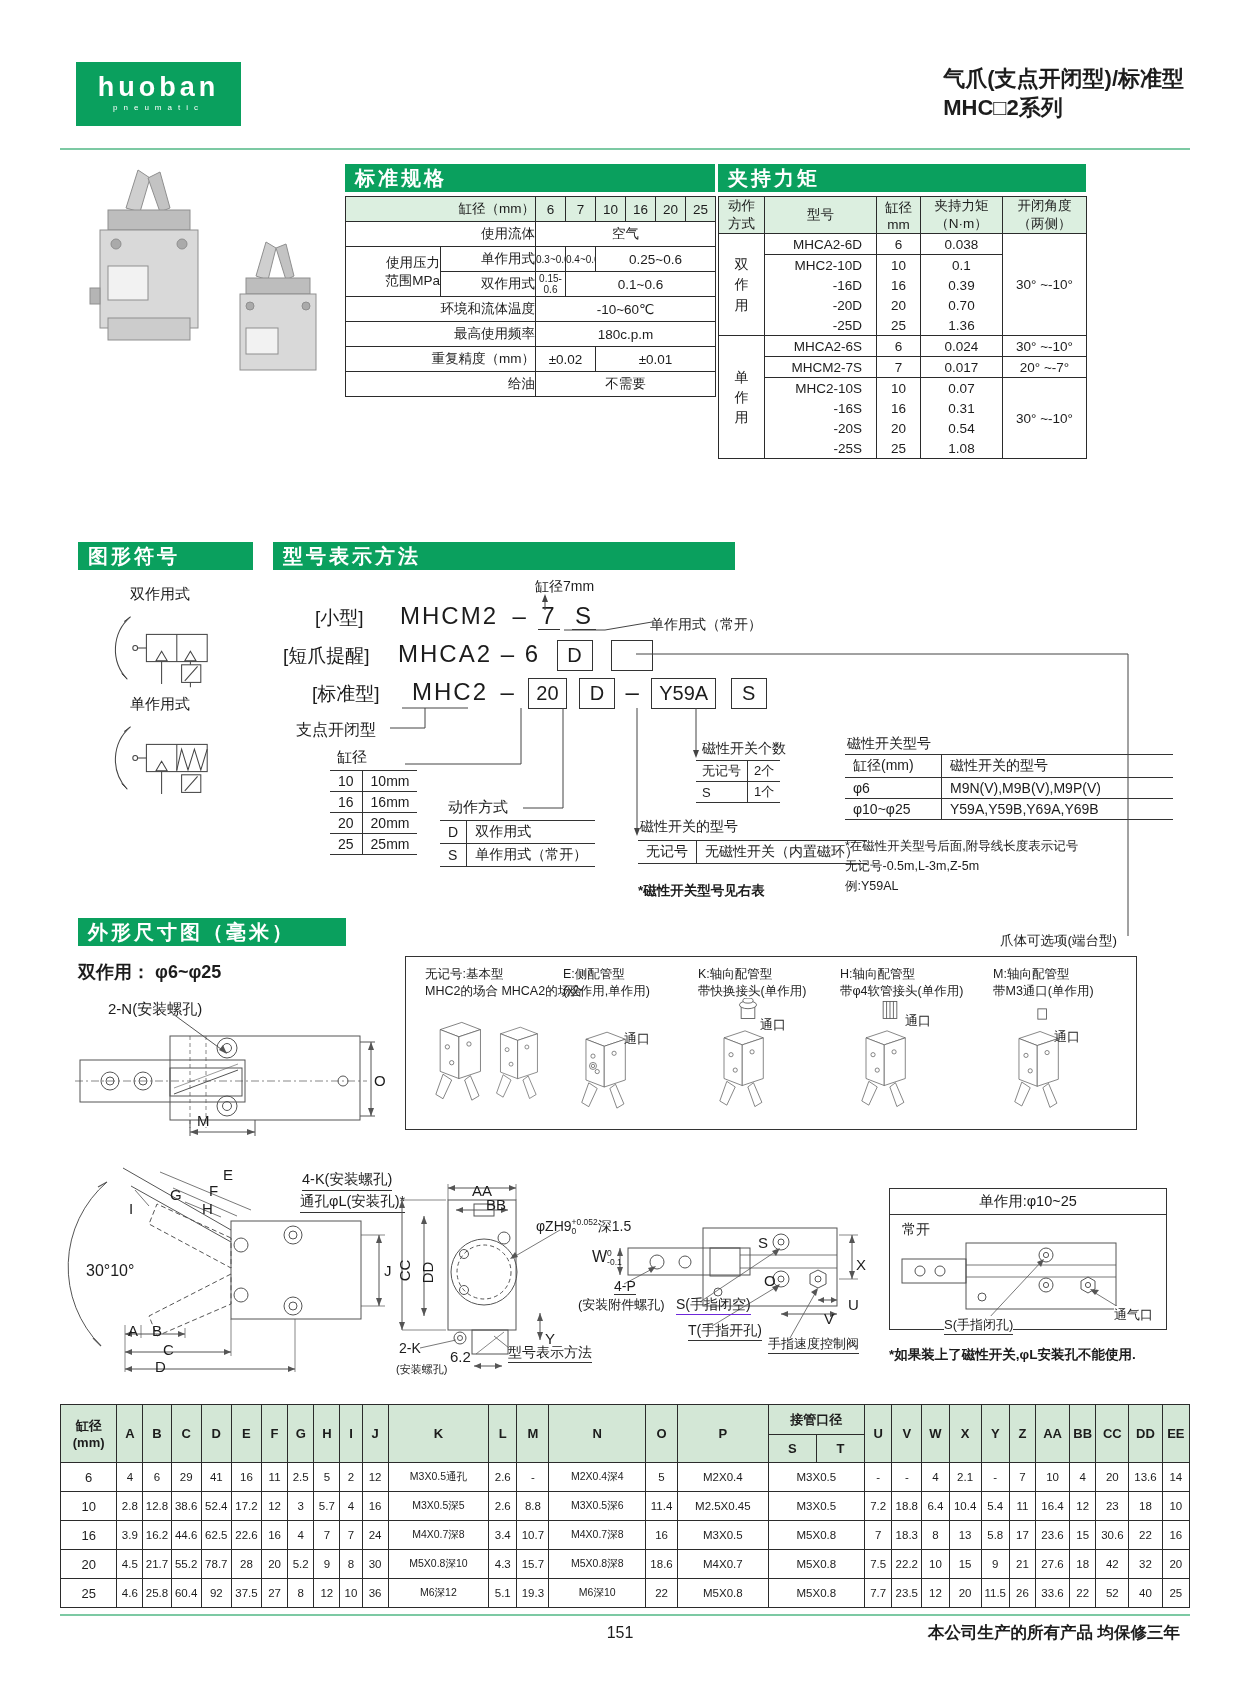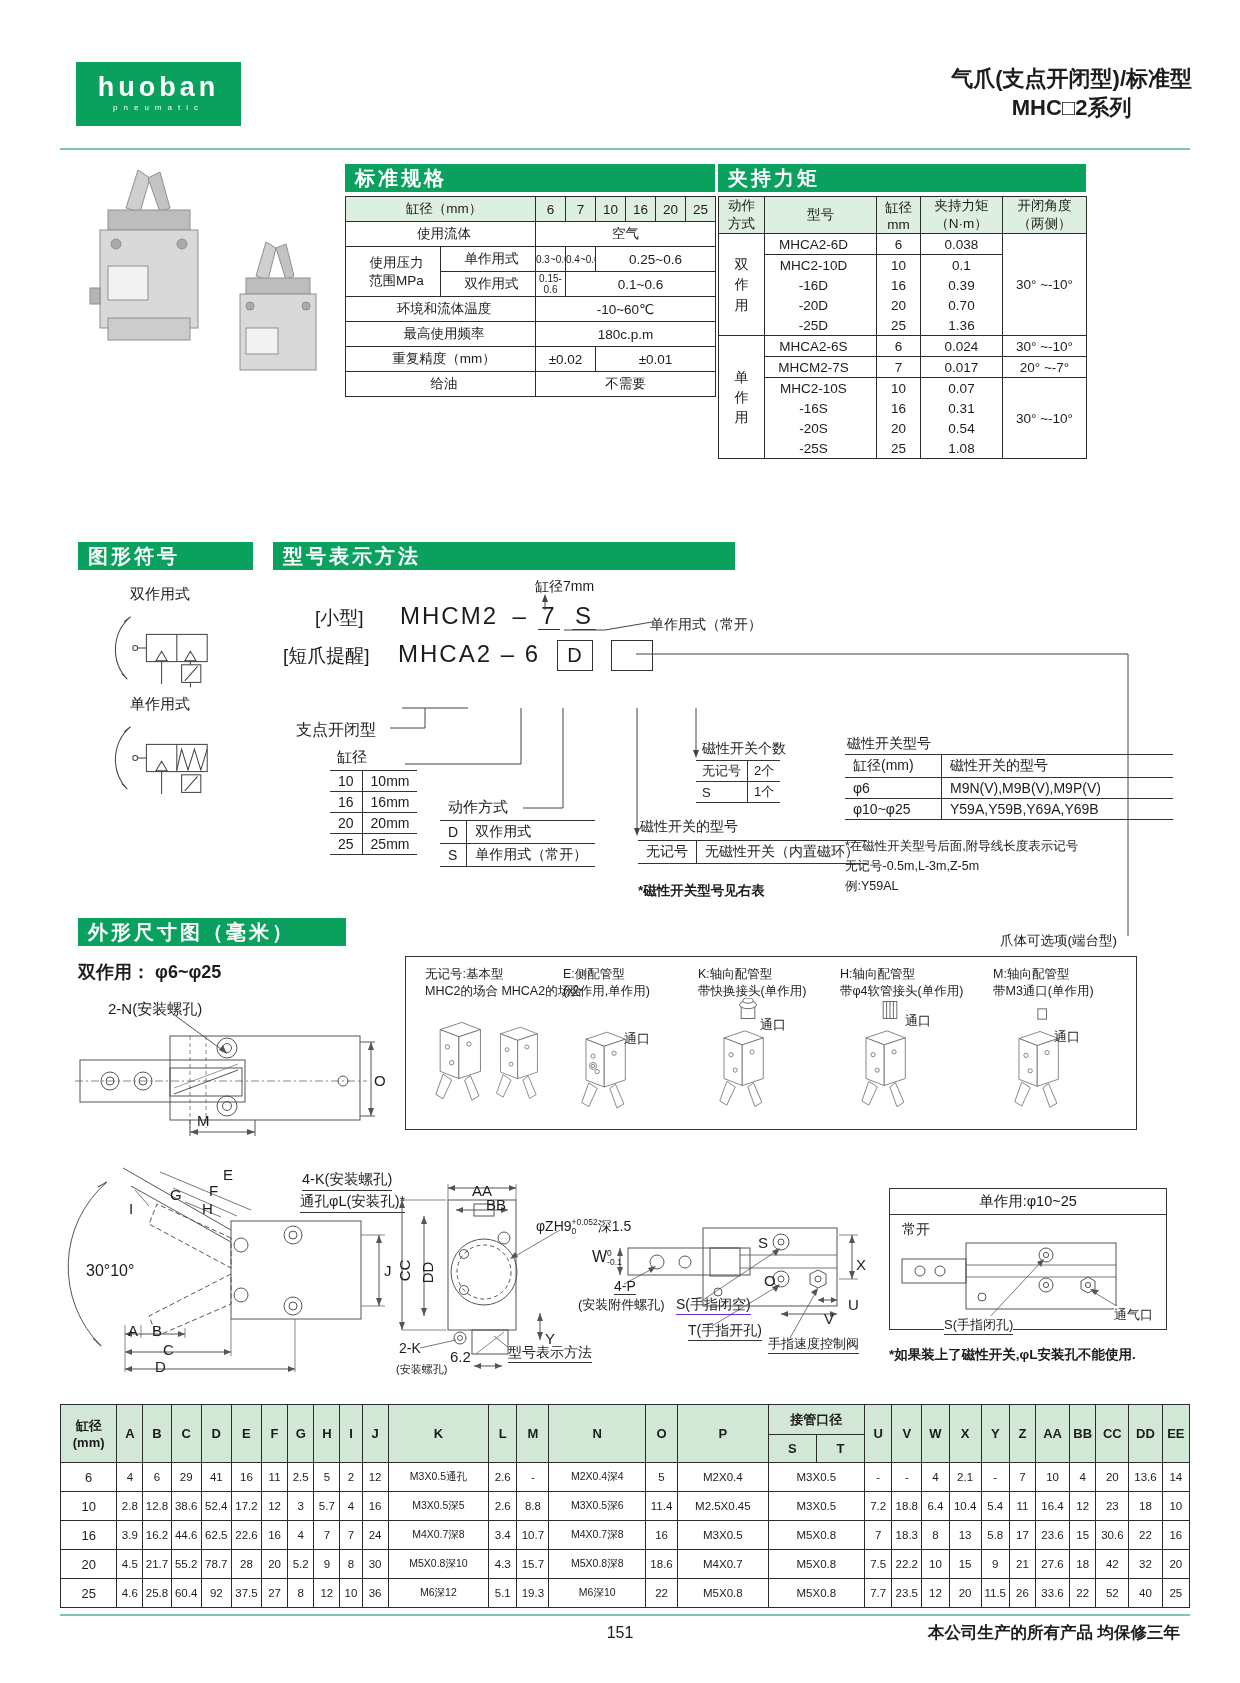--- a/index.html
+++ b/index.html
@@ -6,31 +6,31 @@
   #page{position:relative;width:1240px;height:1683px;background:#fff;overflow:hidden;
         font-family:"Liberation Sans","DejaVu Sans",sans-serif;color:#1c1c1c}
   .ab{position:absolute}
   .banner{background:#0aa05e;color:#fff;font-weight:bold;font-size:20px;line-height:28px;
           padding-left:10px;letter-spacing:3px}
   
   table{border-collapse:collapse}
   
   .spec{table-layout:fixed}
   .spec td{border:1px solid #2b2b2b;font-size:13.5px;text-align:center;height:24px;padding:0;overflow:hidden}
-  .spec .lbl{text-align:center;padding-left:7px}
+  .spec .lbl{text-align:right;padding-left:7px}
   .spec .hdr td{background:#dcefe0}
   .spec .sm{font-size:10px}
   
   .torq{table-layout:fixed;border:1.5px solid #2b2b2b}
   .torq td{border-left:1px solid #2b2b2b;border-right:1px solid #2b2b2b;font-size:13.5px;
            text-align:center;height:20px;padding:0;overflow:hidden}
   .torq tr{border-top:1px solid #2b2b2b}
   .torq tr.nb{border-top:none}
   .torq .hd td{background:#dcefe0;height:24px;white-space:pre-line;font-size:13.5px}
-  .torq .mdl{text-align:center;padding-right:14px}
+  .torq .mdl{text-align:right;padding-right:14px}
   .vert{width:15px;margin:0 auto;word-break:break-all;line-height:1.45;font-size:14px}
   
   .mini td{border-bottom:1px solid #333;padding:2px 8px;font-size:14px;white-space:nowrap}
   .mini td:first-child{border-right:1px solid #333}
   .mini tr:first-child td{border-top:1px solid #333}
   
   .dims{table-layout:fixed;border:1.5px solid #2b2b2b;width:1130px}
   .dims th{background:#d3e7d6;border:1px solid #2b2b2b;font-size:13px;font-weight:bold;
            white-space:pre-line;padding:0;overflow:hidden}
   .dims td{border:1px solid #2b2b2b;font-size:11.5px;text-align:center;height:28px;padding:0;overflow:hidden}
@@ -62,21 +62,21 @@
         <polygon points="32,92 22,120 32,126 44,100"></polygon>
         <polygon points="62,100 72,128 82,122 70,94"></polygon>
       </g>
     </defs>
   </svg>
 
   <div class="ab" style="left:76px;top:62px;width:165px;height:64px;background:#0aa05e;text-align:center">
     <div style="color:#fff;font-size:27px;font-weight:bold;letter-spacing:4px;margin-top:10px">huoban</div>
     <div style="color:#fff;font-size:8px;letter-spacing:6px">pneumatic</div>
   </div>
-  <div class="ab" style="right:48px;top:64px;text-align:center;font-size:22px;font-weight:bold;line-height:29px">
+  <div class="ab" style="right:56px;top:64px;text-align:left;font-size:22px;font-weight:bold;line-height:29px">
     <div>气爪(支点开闭型)/标准型</div>
     <div>MHC□2系列</div>
   </div>
   <div class="ab" style="left:60px;top:148px;width:1130px;height:2px;background:#7cc9a3"></div>
 
   <svg class="ab" style="left:78px;top:168px" width="255" height="225" viewBox="0 0 255 225">
     <g stroke="#8f8f8f" stroke-width="1">
       <polygon points="48,40 60,2 72,10 62,44" fill="#cfcfcf"></polygon>
       <polygon points="92,40 82,4 70,10 82,44" fill="#c3c3c3"></polygon>
       <rect x="30" y="42" width="82" height="20" fill="#bdbdbd"></rect>
@@ -294,20 +294,30 @@
   </div>
   <div class="ab note" style="left:650px;top:616px">单作用式（常开）</div>
 
   <div class="ab" style="left:283px;top:640px">
     <span class="mtag">[短爪提醒]</span>
     <span class="mcode" style="margin-left:24px">MHCA2 – 6</span>
     <span class="mbox" style="margin-left:12px">D</span>
     <span class="mbox" style="margin-left:14px;min-width:26px">&nbsp;</span>
   </div>
 
+  <div class="ab" style="left:312px;top:678px">
+    <span class="mtag">[标准型]</span>
+    <span class="mcode" style="margin-left:28px">MHC2</span>
+    <span class="mcode" style="margin-left:8px">–</span>
+    <span class="mbox" style="margin-left:8px">20</span>
+    <span class="mbox" style="margin-left:8px">D</span>
+    <span class="mcode" style="margin-left:6px">–</span>
+    <span class="mbox" style="margin-left:6px">Y59A</span>
+    <span class="mbox" style="margin-left:10px">S</span>
+  </div>
 
   <div class="ab" style="left:296px;top:720px;font-size:16px">支点开闭型</div>
 
   <div class="ab" style="left:337px;top:748px;font-size:15px">缸径</div>
   <table class="mini ab" style="left:330px;top:770px">
     <tbody>
         <tr>
           <td>10</td>
           <td>10mm</td>
         </tr>

